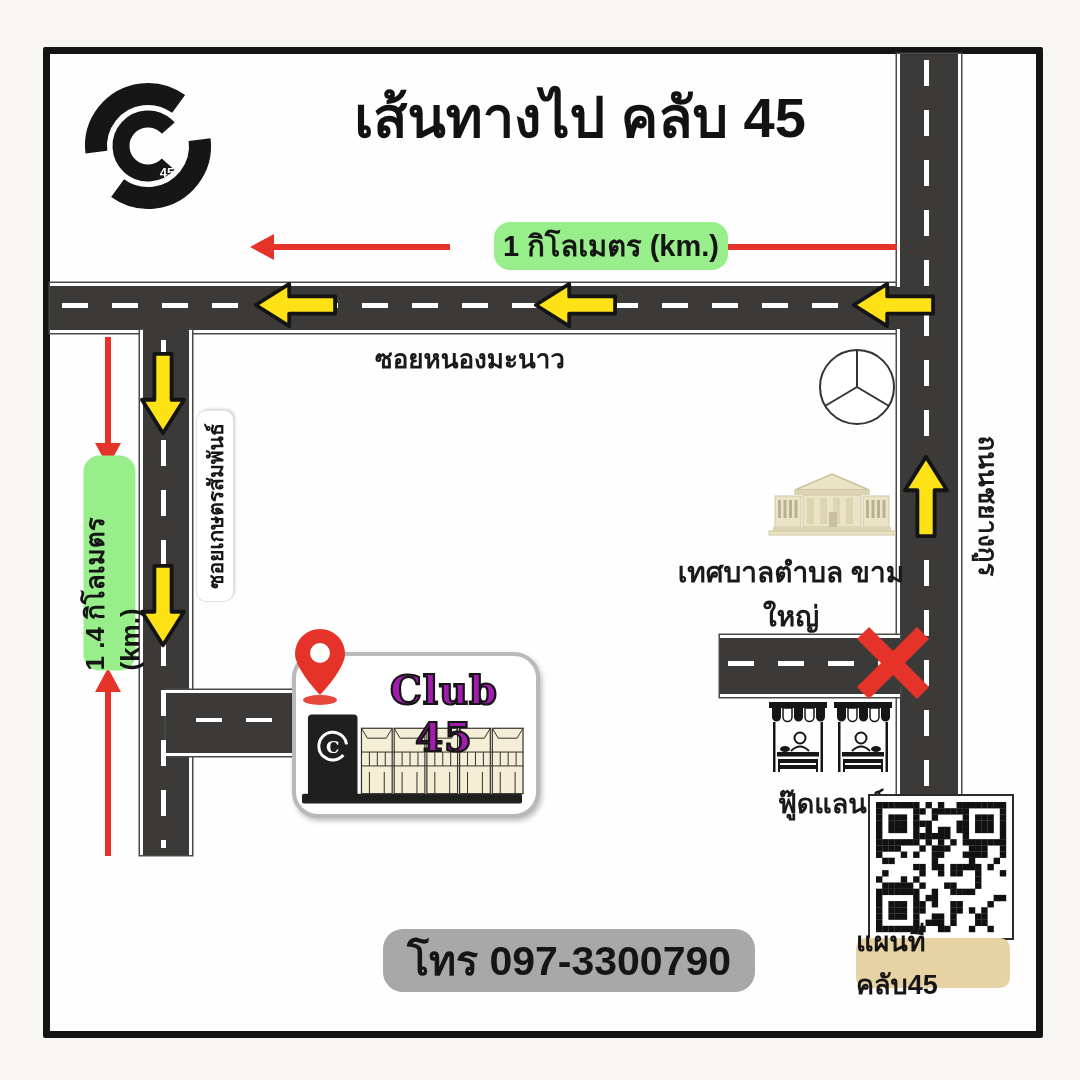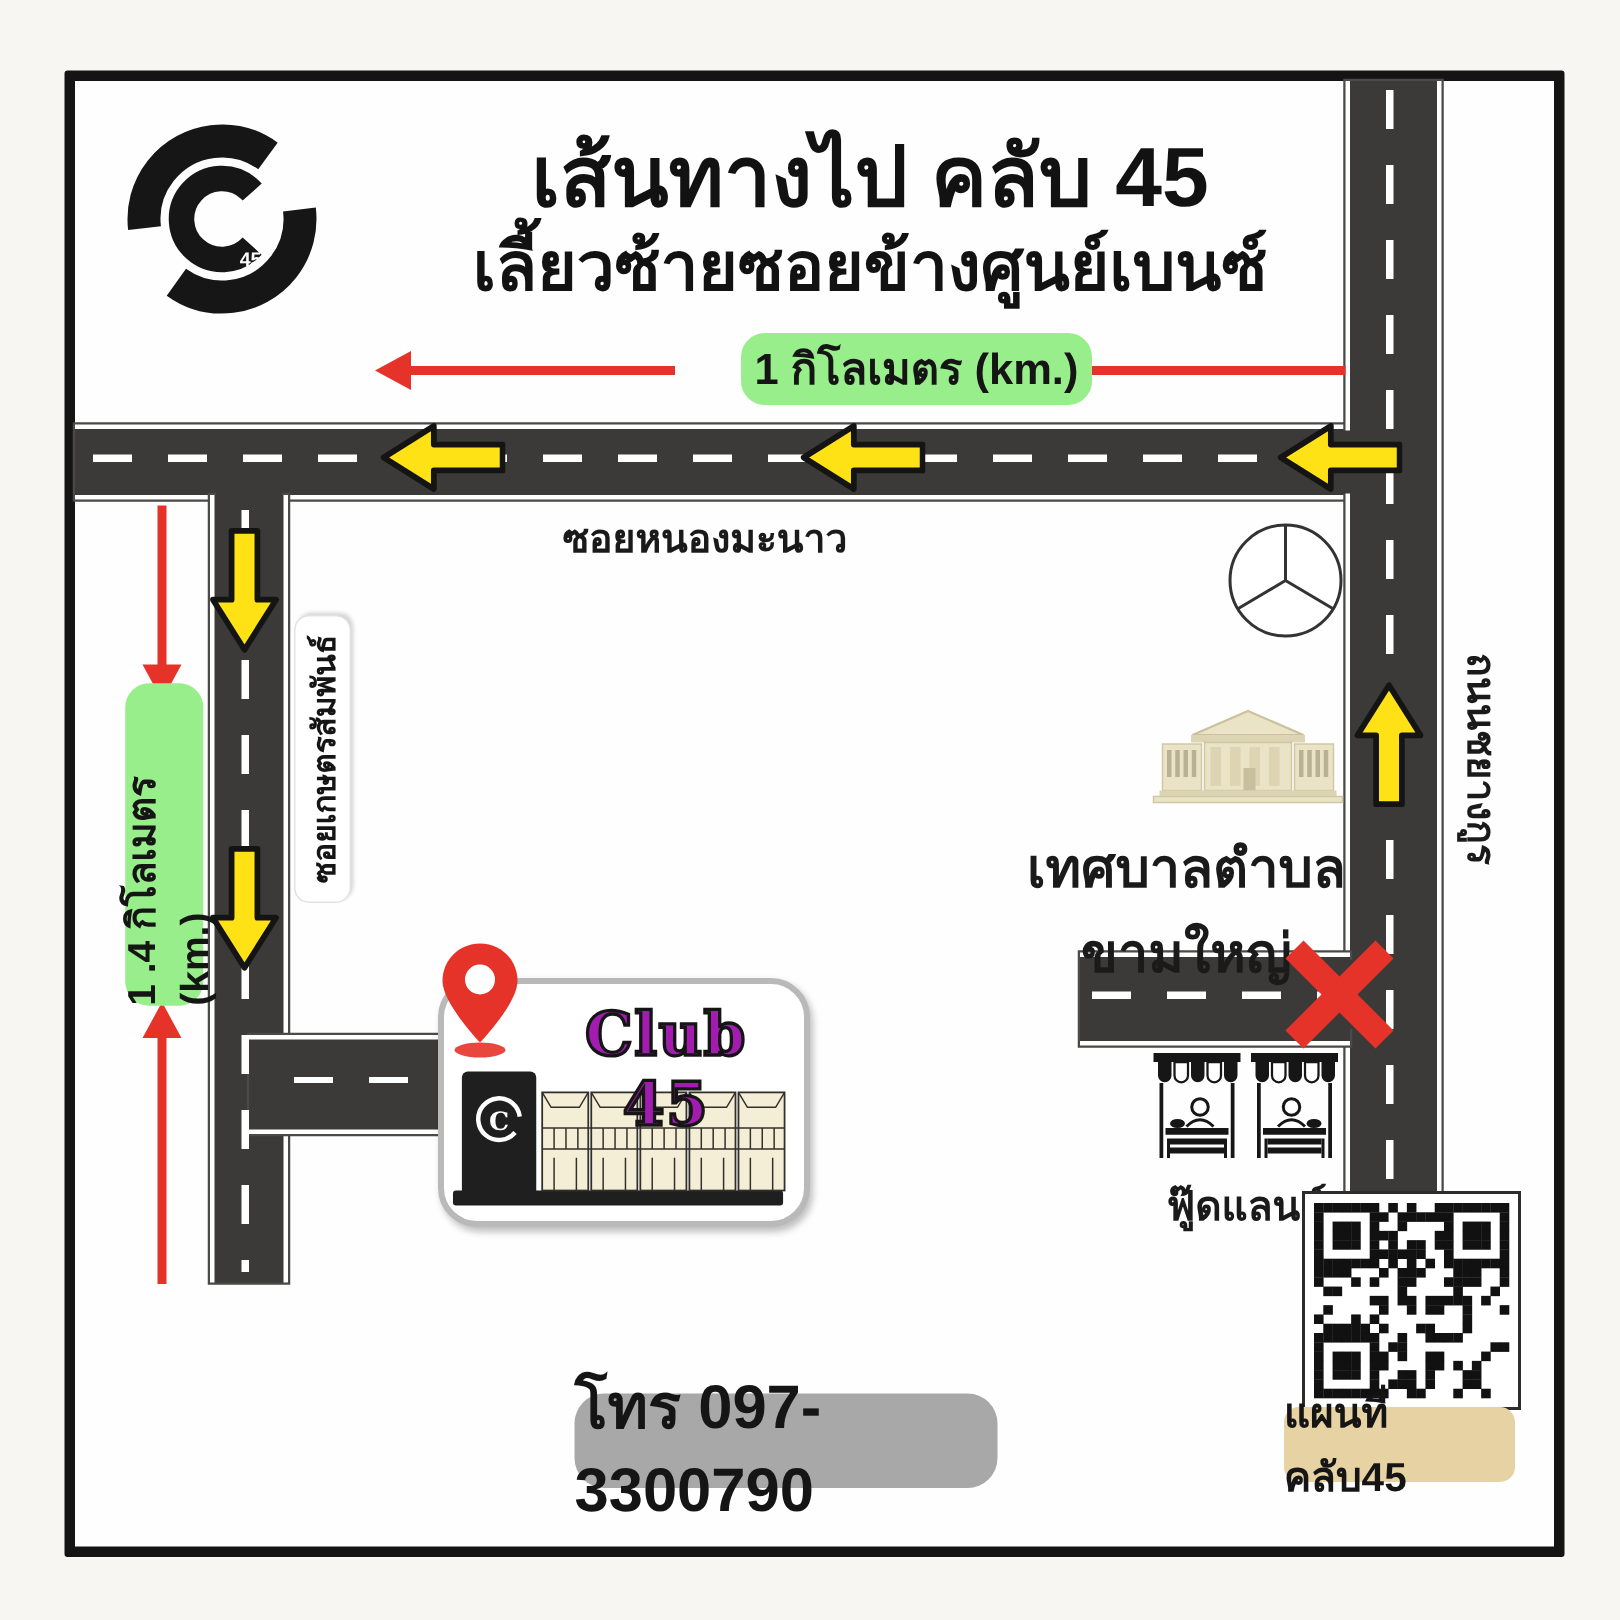--- a/index.html
+++ b/index.html
@@ -43,21 +43,20 @@
   <div class="abs" id="map-frame"></div>
 
   <svg class="abs" style="left:78px;top:76px;z-index:6;" width="140" height="140" viewBox="0 0 140 140">
     <circle cx="70" cy="70" r="52" fill="none" stroke="#161616" stroke-width="22" stroke-dasharray="120.35 43" transform="rotate(-7 70 70)"></circle>
     <circle cx="70" cy="70" r="27" fill="none" stroke="#161616" stroke-width="17" stroke-dasharray="130 39.6" transform="rotate(42 70 70)"></circle>
     <text x="89" y="101" font-size="13" font-weight="bold" fill="#ffffff" text-anchor="middle">45</text>
   </svg>
 
   <div class="abs" id="title">
     <div class="t1">เส้นทางไป คลับ 45</div>
-    <div class="t2">เลี้ยวซ้ายซอยข้างศูนย์เบนซ์</div>
   </div>
 
   <div class="abs road road-h" style="left:50px;top:283px;width:850px;height:44px;z-index:2;"></div>
   <div class="abs road road-v" style="left:897px;top:54px;width:58px;height:744px;z-index:2;"></div>
   <div class="abs road road-v" style="left:140px;top:330px;width:46px;height:525px;z-index:2;"></div>
   <div class="abs road road-h" style="left:166px;top:690px;width:130px;height:60px;z-index:2;"></div>
   <div class="abs road road-h" style="left:720px;top:635px;width:180px;height:56px;z-index:2;"></div>
 
   <div class="abs patch" style="left:890px;top:287px;width:14px;height:42px;"></div>
   <div class="abs patch" style="left:144px;top:324px;width:44px;height:10px;"></div>
@@ -124,21 +123,21 @@
       <rect x="22" y="28" width="3" height="18" fill="#b9b193"></rect>
       <rect x="27.5" y="28" width="3" height="18" fill="#b9b193"></rect>
     <rect x="96" y="24" width="26" height="31" fill="#eae3c6" stroke="#d0c8a5"></rect>
     <rect x="99" y="28" width="3" height="18" fill="#b9b193"></rect>
       <rect x="104.5" y="28" width="3" height="18" fill="#b9b193"></rect>
       <rect x="110" y="28" width="3" height="18" fill="#b9b193"></rect>
       <rect x="115.5" y="28" width="3" height="18" fill="#b9b193"></rect>
     <rect x="6" y="55" width="118" height="4" fill="#dcd4b2"></rect>
     <rect x="2" y="59" width="126" height="4" fill="#eae3c6" stroke="#d0c8a5" stroke-width="1"></rect>
   </svg>
-  <div class="abs maplabel z6" style="left:666px;top:550px;width:250px;font-size:36px;">เทศบาลตำบล ขามใหญ่</div>
+  <div class="abs maplabel z6" style="left:666px;top:550px;width:250px;font-size:28px;">เทศบาลตำบล ขามใหญ่</div>
 
   <svg class="abs z6" style="left:853px;top:623px;" width="80" height="80" viewBox="0 0 80 80">
     <path d="M10 10 L70 70 M70 10 L10 70" stroke="#e63329" stroke-width="17" stroke-linecap="butt"></path>
   </svg>
 
   <svg class="abs z6" style="left:768px;top:702px;" width="60" height="74" viewBox="0 0 60 74">
     <rect x="1" y="0" width="58" height="6" fill="#161616"></rect>
     <path d="M4 6 h9 v9 a4.5 4.5 0 0 1 -9 0 z M26 6 h9 v9 a4.5 4.5 0 0 1 -9 0 z M48 6 h9 v9 a4.5 4.5 0 0 1 -9 0 z" fill="#161616"></path>
     <path d="M15 6 h9 v9 a4.5 4.5 0 0 1 -9 0 z M37 6 h9 v9 a4.5 4.5 0 0 1 -9 0 z" fill="#fff" stroke="#161616" stroke-width="1.5"></path>
     <rect x="5" y="20" width="2.5" height="50" fill="#161616"></rect>
@@ -190,21 +189,21 @@
         <path d="M70 64 v22 M85 64 v22 M103 64 v22 M118 64 v22 M136 64 v22 M151 64 v22 M169 64 v22 M184 64 v22 M202 64 v22 M217 64 v22"></path>
       </g>
     </svg>
   </div>
   <svg class="abs z8" style="left:293px;top:627px;" width="54" height="80" viewBox="0 0 54 80">
     <ellipse cx="27" cy="73" rx="17" ry="5" fill="#e63329" opacity="0.9"></ellipse>
     <path d="M27 2 C13 2 2 13 2 27 C2 42 27 68 27 68 C27 68 52 42 52 27 C52 13 41 2 27 2 Z" fill="#e63329"></path>
     <circle cx="27" cy="26" r="10" fill="#ffffff"></circle>
   </svg>
 
-  <div class="abs pill pill-gray z7" style="left:383px;top:929px;width:282px;height:63px;font-size:41px;">โทร 097-3300790</div>
+  <div class="abs pill pill-gray z7" style="left:383px;top:929px;width:372px;height:63px;font-size:41px;">โทร 097-3300790</div>
 
   <div class="abs" id="qr-box">
       <svg width="100%" height="100%" viewBox="0 0 142 142">
         <rect width="142" height="142" fill="#fff"></rect>
         <g fill="#111">
           <rect x="6.00" y="6.00" width="6.39" height="6.39"></rect>
           <rect x="12.19" y="6.00" width="6.39" height="6.39"></rect>
           <rect x="18.38" y="6.00" width="6.39" height="6.39"></rect>
           <rect x="24.57" y="6.00" width="6.39" height="6.39"></rect>
           <rect x="30.76" y="6.00" width="6.39" height="6.39"></rect>

